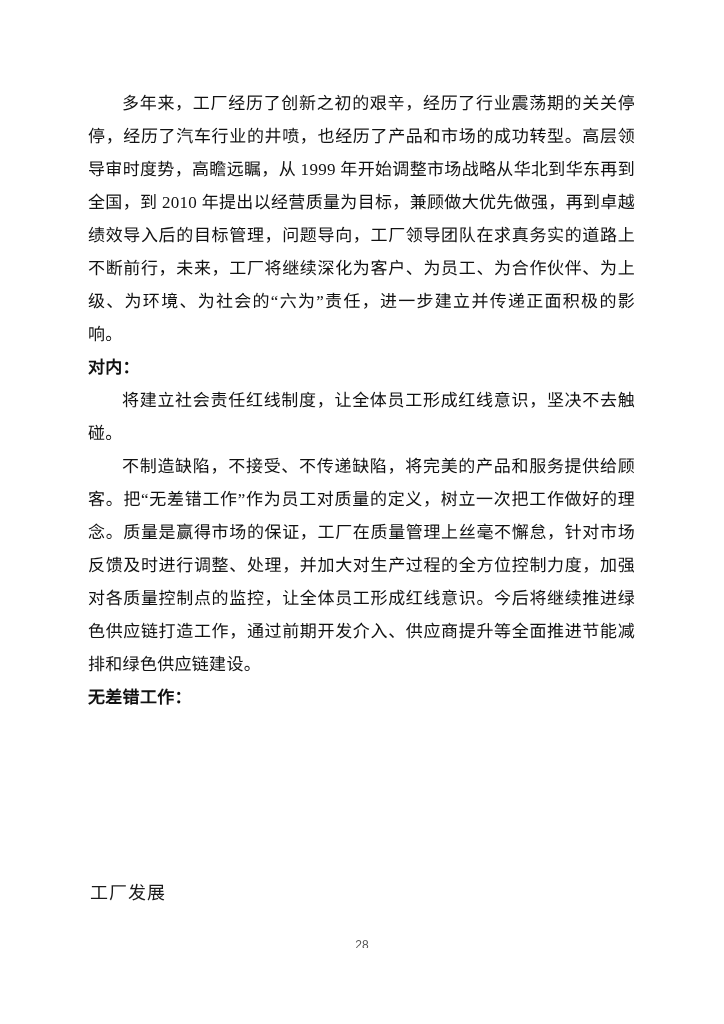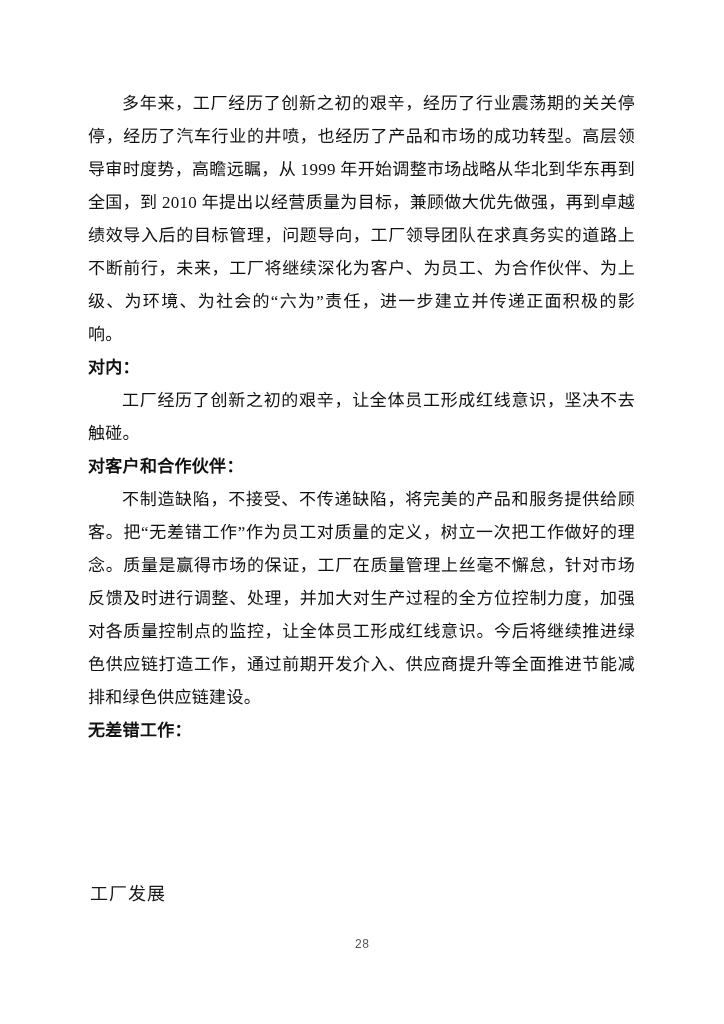--- a/index.html
+++ b/index.html
@@ -36,47 +36,46 @@
     text-indent: 2em;
   }
   .section-heading {
     font-weight: 700;
     text-indent: 0;
   }
   .footer-heading {
     position: absolute;
     left: 90px;
     top: 882px;
-    font-family: Liberation Serif, serif;
+    font-family: Liberation Mono, monospace;
     font-size: 18px;
     line-height: 24px;
     color: #1a1a1a;
     letter-spacing: 1px;
   }
   .page-number {
     position: absolute;
     left: 0;
     top: 938px;
     width: 100%;
     text-align: center;
-    font-family: Liberation Mono, monospace;
+    font-family: Liberation Sans, sans-serif;
     font-size: 12px;
     color: #555555;
   }
 </style>
 </head>
 <body>
 
 <div class="page">
 
   <div class="content">
     <p class="body-para">多年来，工厂经历了创新之初的艰辛，经历了行业震荡期的关关停停，经历了汽车行业的井喷，也经历了产品和市场的成功转型。高层领导审时度势，高瞻远瞩，从 1999 年开始调整市场战略从华北到华东再到全国，到 2010 年提出以经营质量为目标，兼顾做大优先做强，再到卓越绩效导入后的目标管理，问题导向，工厂领导团队在求真务实的道路上不断前行，未来，工厂将继续深化为客户、为员工、为合作伙伴、为上级、为环境、为社会的“六为”责任，进一步建立并传递正面积极的影响。</p>
     <p class="section-heading">对内：</p>
-    <p class="body-para">工厂经历了创新之初的艰辛，让全体员工形成红线意识，坚决不去触碰。</p>
-    <p class="section-heading">对客户和合作伙伴：</p>
+    <p class="body-para">将建立社会责任红线制度，让全体员工形成红线意识，坚决不去触碰。</p>
     <p class="body-para">不制造缺陷，不接受、不传递缺陷，将完美的产品和服务提供给顾客。把“无差错工作”作为员工对质量的定义，树立一次把工作做好的理念。质量是赢得市场的保证，工厂在质量管理上丝毫不懈怠，针对市场反馈及时进行调整、处理，并加大对生产过程的全方位控制力度，加强对各质量控制点的监控，让全体员工形成红线意识。今后将继续推进绿色供应链打造工作，通过前期开发介入、供应商提升等全面推进节能减排和绿色供应链建设。</p>
     <p class="section-heading">无差错工作：</p>
   </div>
 
   <div class="footer-heading">工厂发展</div>
 
   <div class="page-number">28</div>
 
 </div>
 

